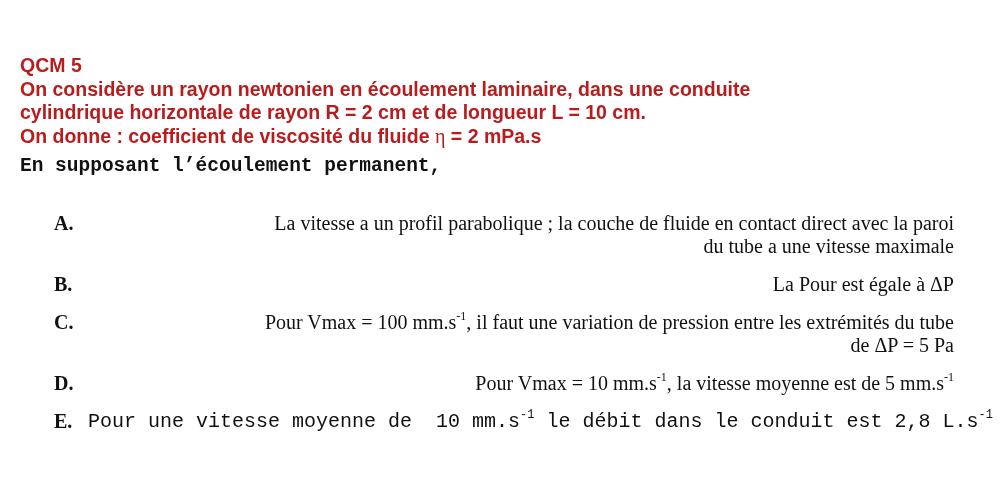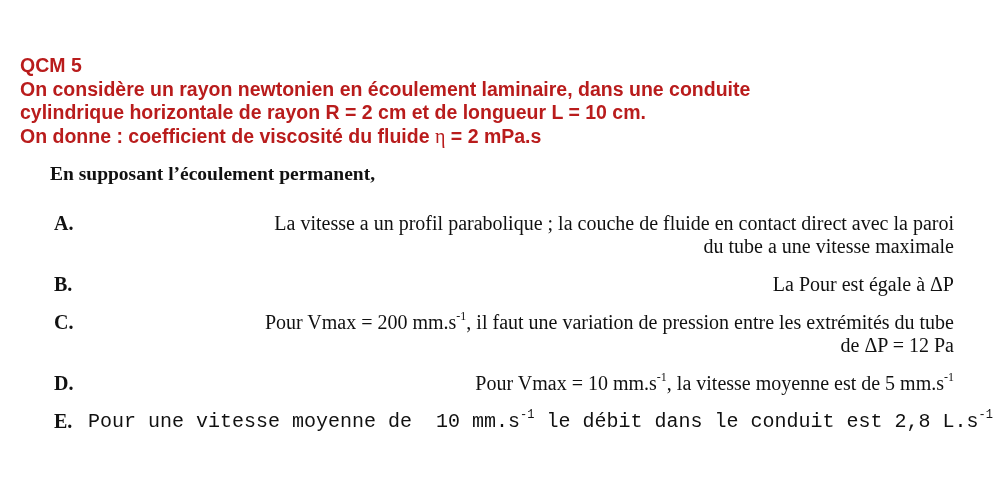--- a/index.html
+++ b/index.html
@@ -30,27 +30,26 @@
       white-space: nowrap;
     }
     .eta {
       font-family: "Liberation Serif", serif;
       font-weight: normal;
       font-size: 20px;
     }
     .intro {
       position: absolute;
       left: 20px;
-      top: 162px;
-      font-family: Liberation Serif, serif;
+      top: 154px;
+      font-family: Liberation Mono, monospace;
       font-weight: bold;
       font-size: 19.5px;
       line-height: 24px;
       white-space: nowrap;
-      margin-left: 30px;
     }
     .options {
       position: absolute;
       left: 54px;
       top: 212px;
       width: 900px;
       font-family: "Liberation Serif", serif;
       font-size: 20px;
       line-height: 23px;
       color: #111111;
@@ -95,22 +94,22 @@
     <span class="text">du tube a une vitesse maximale</span>
   </div>
 
   <div class="option">
     <span class="letter">B.</span>
     <span class="text">La Pour est égale à ΔP</span>
   </div>
 
   <div class="option">
     <span class="letter">C.</span>
-    <span class="text"><span>Pour Vmax = 200 mm.s</span><sup>-1</sup><span>, il faut une variation de pression entre les extrémités du tube</span></span>
-    <span class="text">de ΔP = 12 Pa</span>
+    <span class="text"><span>Pour Vmax = 100 mm.s</span><sup>-1</sup><span>, il faut une variation de pression entre les extrémités du tube</span></span>
+    <span class="text">de ΔP = 5 Pa</span>
   </div>
 
   <div class="option">
     <span class="letter">D.</span>
     <span class="text"><span>Pour Vmax = 10 mm.s</span><sup>-1</sup><span>, la vitesse moyenne est de 5 mm.s</span><sup>-1</sup></span>
   </div>
 
   <div class="option">
     <span class="letter">E.</span>
     <span class="text" style="white-space: pre; font-family: Liberation Mono, monospace;"><span>Pour une vitesse moyenne de  10 mm.s</span><sup>-1</sup><span> le débit dans le conduit est 2,8 L.s</span><sup>-1</sup></span>

